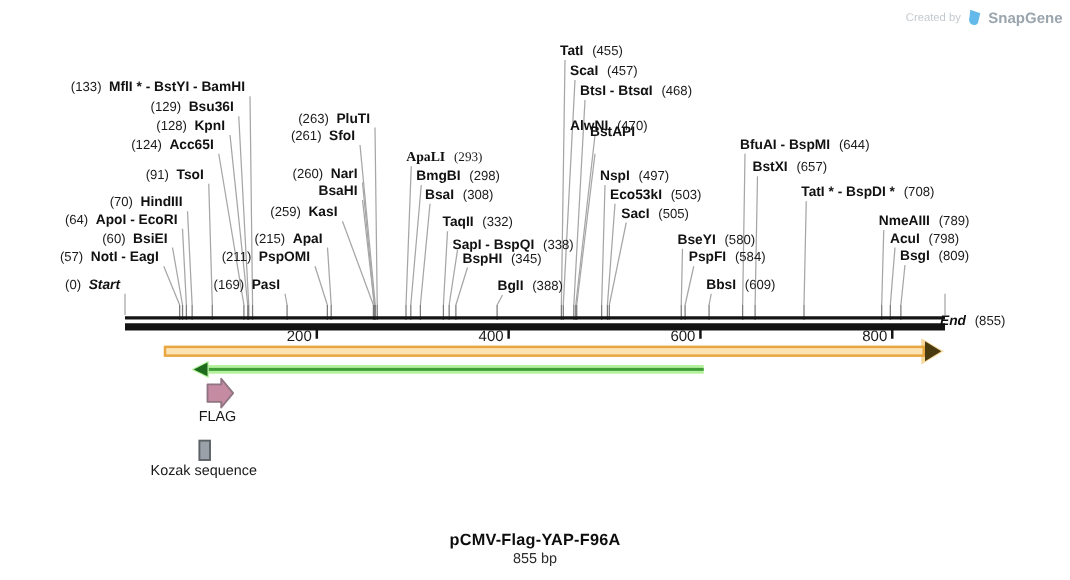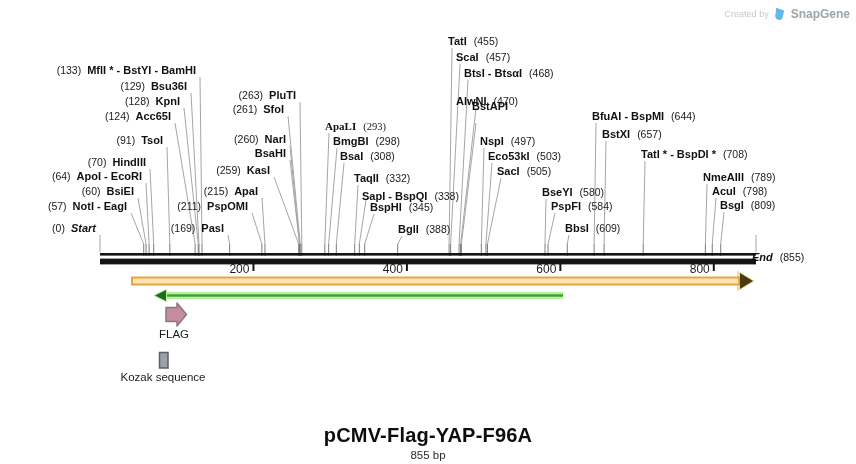--- a/index.html
+++ b/index.html
@@ -12,21 +12,21 @@
   .lbl .it{font-style:italic;}
   .lbl .ps{font-size:10.5px;color:#1a1a1a;}
   .lbl .ps.first{margin-right:6px;}
   .lbl .ps.after{margin-left:7px;}
   
   .feature-label{position:absolute;font-size:11.5px;color:#1a1a1a;transform:translateX(-50%);white-space:nowrap;}
   #flag-label{left:174px;top:328px;}
   #kozak-label{left:163px;top:371px;}
   
   .title-block{position:absolute;left:0;right:0;top:424px;text-align:center;}
-  .map-title{font-size:20px;font-weight:bold;color:#0d0d0d;letter-spacing:.2px;}
+  .map-title{font-size:13px;font-weight:bold;color:#0d0d0d;letter-spacing:.2px;}
   .map-size{font-size:11.5px;color:#2b2b2b;margin-top:2px;}
   
   .watermark{position:absolute;top:7px;right:6px;display:flex;align-items:center;gap:5px;}
   .wm-created{font-size:9px;color:#c3c9ce;}
   .wm-brand{font-size:12px;font-weight:600;color:#9aa5ae;}
   .wm-logo{display:inline-block;width:12px;height:14px;}
 </style>
 </head>
 <body>
 

